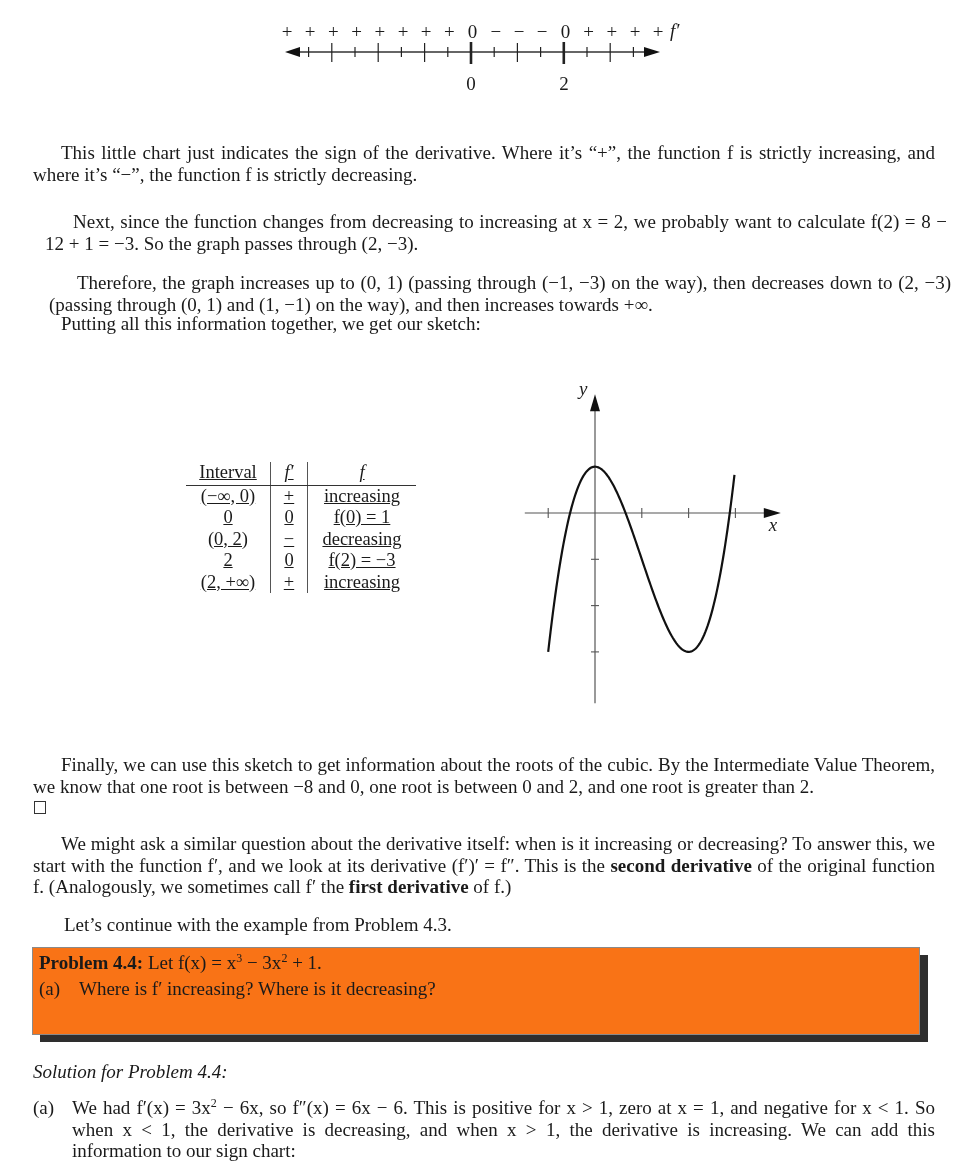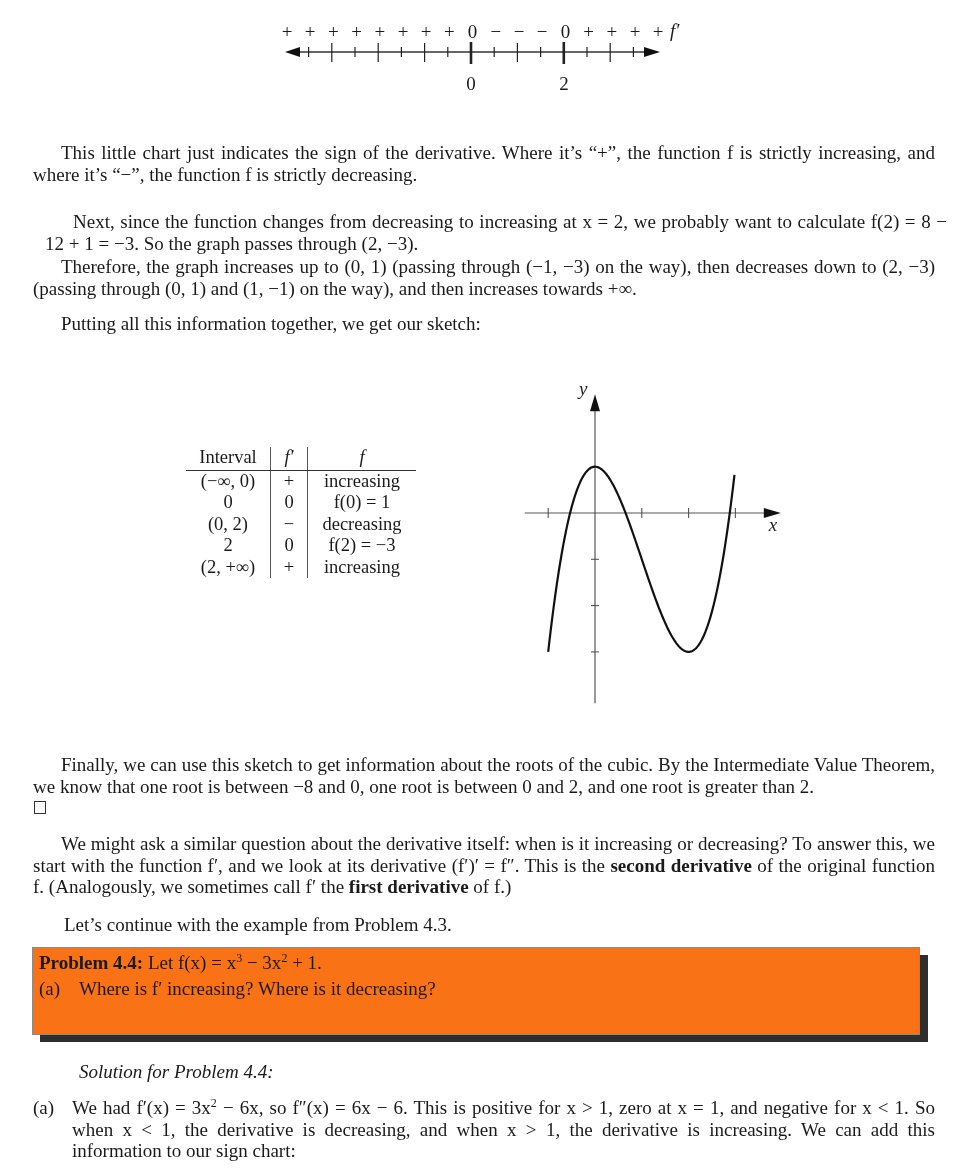--- a/index.html
+++ b/index.html
@@ -14,38 +14,38 @@
   b { font-weight: bold; }
   .sup { font-size: 12px; vertical-align: 7px; line-height: 0; }
 
   
   #numline { position: absolute; left: 270px; top: 14px; width: 440px; height: 80px; }
   .sign { position: absolute; top: 8px; width: 20px; margin-left: -10px; text-align: center; font-size: 19px; line-height: 20px; }
   .nl-label { position: absolute; top: 60px; width: 20px; margin-left: -10px; text-align: center; font-size: 19px; line-height: 20px; }
   .fprime { position: absolute; left: 400px; top: 6px; font-style: italic; font-size: 19px; }
 
   
-  #sign-table { position: absolute; left: 186px; top: 447px; border-collapse: collapse; font-size: 18.5px; line-height: 21.5px; }
+  #sign-table { position: absolute; left: 186px; top: 462px; border-collapse: collapse; font-size: 18.5px; line-height: 21.5px; text-decoration: underline; }
   #sign-table th, #sign-table td { padding: 0; font-weight: normal; text-align: center; }
   #sign-table th { border-bottom: 1.3px solid #333; padding-bottom: 1px; }
   #sign-table .c1 { width: 84px; border-right: 1.3px solid #555; }
   #sign-table .c2 { width: 36px; border-right: 1.3px solid #555; }
   #sign-table .c3 { width: 108px; }
 
   
   #graph { position: absolute; left: 510px; top: 380px; }
 
   
   #prob-shadow { position: absolute; left: 40px; top: 955px; width: 888px; height: 87px; background: #2e2e2e; }
   #prob-box { position: absolute; left: 32px; top: 947px; width: 886px; height: 86px; background: #f97316; border: 1px solid #8a8a8a; }
   .prob-line { position: absolute; left: 6px; font-size: 19px; line-height: 22px; }
   .lbl { display: inline-block; width: 40px; }
 
   .qed { position: absolute; left: 34px; top: 801px; width: 10px; height: 11px; border: 1px solid #333; }
-  .sol-title { position: absolute; left: 33px; top: 1061px; font-style: italic; font-size: 19px; margin-left: 46px; }
+  .sol-title { position: absolute; left: 33px; top: 1061px; font-style: italic; font-size: 19px; }
   .sol-a-label { position: absolute; left: 33px; top: 1097px; font-size: 19px; }
   .sol-a { position: absolute; left: 72px; top: 1097px; width: 863px; line-height: 21.5px; text-align: justify; text-align-last: left; }
 </style>
 </head>
 <body>
 
 <div id="numline">
   <div id="signs">
       <div class="sign" style="left: 17px;">+</div>
       <div class="sign" style="left: 40.2px;">+</div>
@@ -87,21 +87,21 @@
         <line x1="340.2" x2="340.2" y1="29" y2="48" stroke="#222" stroke-width="1.2"></line>
         <line x1="363.4" x2="363.4" y1="33" y2="43" stroke="#222" stroke-width="1.2"></line>
       </g>
   </svg>
   <div class="nl-label" style="left:201px;">0</div>
   <div class="nl-label" style="left:294px;">2</div>
 </div>
 
 <p class="para indent" style="top:142px;margin:0;">This little chart just indicates the sign of the derivative. Where it’s “+”, the function f is strictly increasing, and where it’s “−”, the function f is strictly decreasing.</p>
 <p class="para indent" style="top:199px;margin:12px;">Next, since the function changes from decreasing to increasing at x = 2, we probably want to calculate f(2) = 8 − 12 + 1 = −3. So the graph passes through (2, −3).</p>
-<p class="para indent" style="top:256px;margin:0;">Therefore, the graph increases up to (0, 1) (passing through (−1, −3) on the way), then decreases down to (2, −3) (passing through (0, 1) and (1, −1) on the way), and then increases towards +∞.</p>
+<p class="para indent" style="top:256px;margin:16px;">Therefore, the graph increases up to (0, 1) (passing through (−1, −3) on the way), then decreases down to (2, −3) (passing through (0, 1) and (1, −1) on the way), and then increases towards +∞.</p>
 <p class="para indent" style="top:313px;margin:0;">Putting all this information together, we get our sketch:</p>
 
 <table id="sign-table">
   <thead>
     <tr>
       <th class="c1">Interval</th>
       <th class="c2 it">f′</th>
       <th class="c3 it">f</th>
     </tr>
   </thead>

